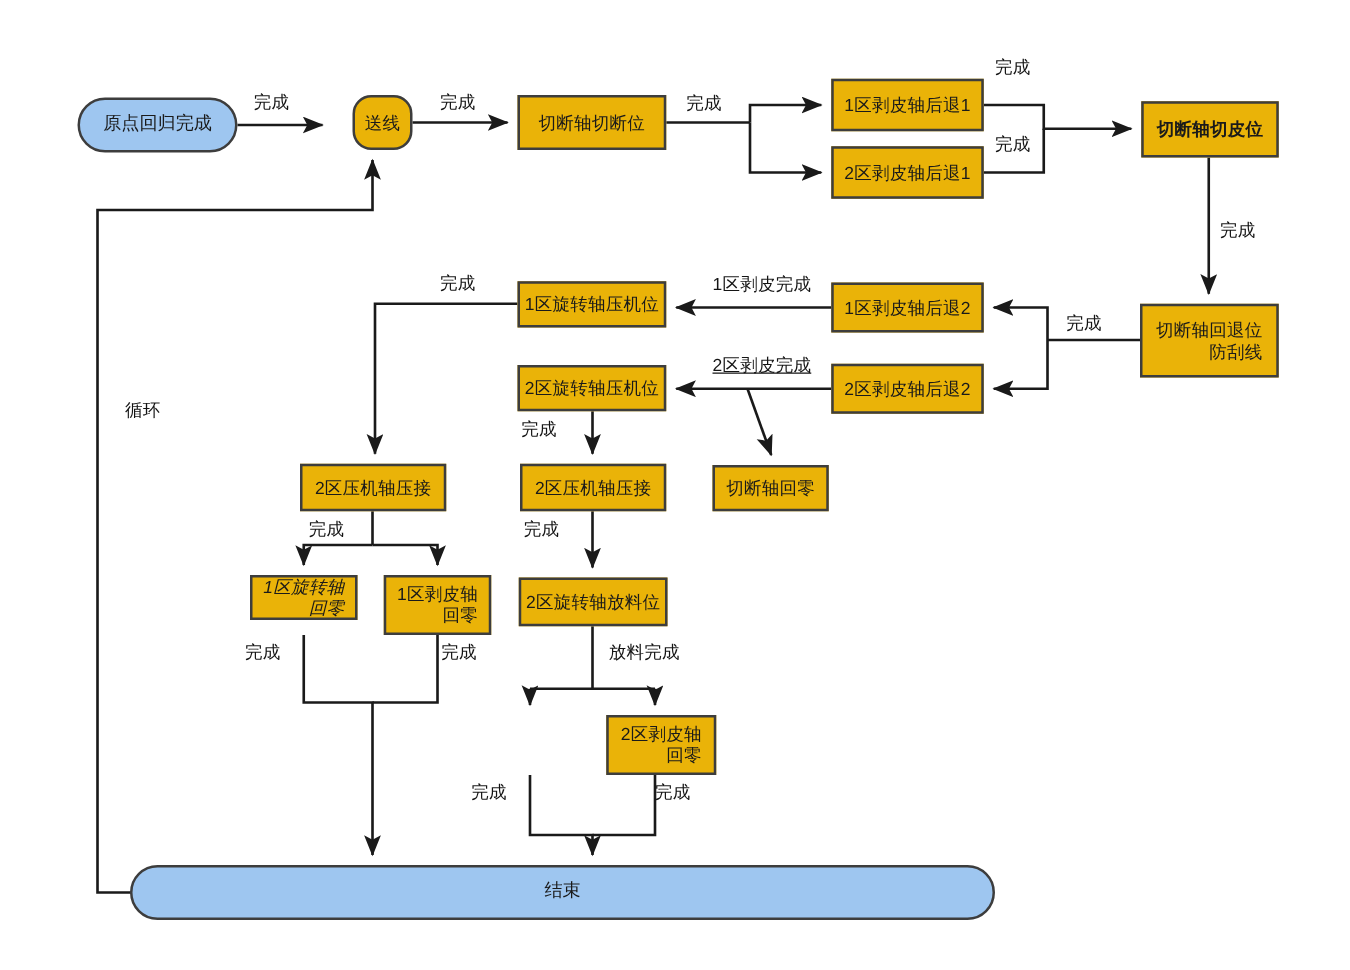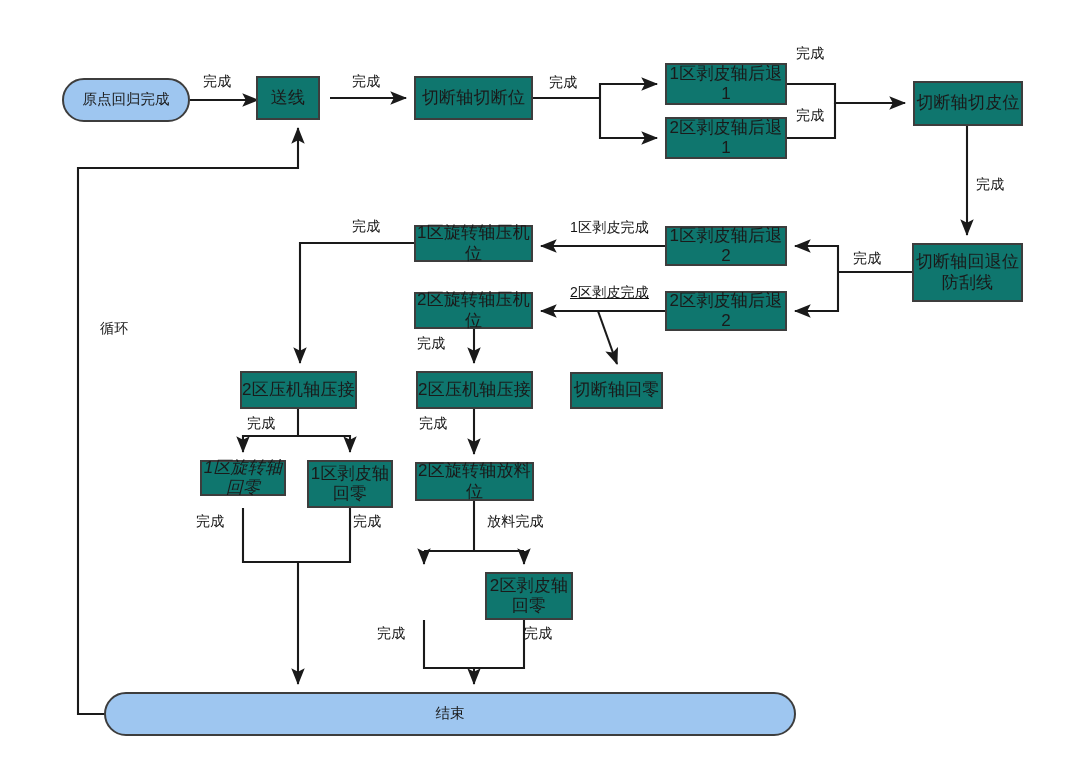--- a/index.html
+++ b/index.html
@@ -28,24 +28,25 @@
     box-sizing: border-box;
     display: flex;
     align-items: center;
     justify-content: center;
     text-align: center;
     line-height: 1.18;
     color: #1a1a1a;
     white-space: pre-line;
   }
   .node.process {
-    background: #0f766e;
+    background: #eab308;
     border: 2px solid #3d3d3d;
-    font-size: 17px;
+    font-size: 14px;
     letter-spacing: 0.2px;
+    text-align: right;
   }
   .node.terminal {
     background: #9ec6f0;
     border: 2px solid #3d3d3d;
     border-radius: 999px;
     font-size: 14.5px;
   }
   .edge-label {
     position: absolute;
     font-size: 14px;
@@ -110,29 +111,29 @@
 
       <path d="M424,620 L424,668 L474,668 L474,684" marker-end="url(#arrow)"></path>
       <path d="M524,620 L524,668 L474,668"></path>
 
       <path d="M112,714 L78,714 L78,168 L298,168 L298,128" marker-end="url(#arrow)"></path>
     </g>
   </svg>
 
   <div class="node terminal" style="left:62px; top:78px; width:128px; height:44px;">原点回归完成</div>
 
-  <div class="node process" style="left:256px; top:76px; width:64px; height:44px;">送线</div>
+  <div class="node process" style="left:282px; top:76px; width:48px; height:44px;border-radius:15px;">送线</div>
 
   <div class="node process" style="left:414px; top:76px; width:119px; height:44px;">切断轴切断位</div>
 
   <div class="node process" style="left:665px; top:63px; width:122px; height:42px;">1区剥皮轴后退1</div>
 
   <div class="node process" style="left:665px; top:117px; width:122px; height:42px;">2区剥皮轴后退1</div>
 
-  <div class="node process" style="left:913px; top:81px; width:110px; height:45px;">切断轴切皮位</div>
+  <div class="node process" style="left:913px; top:81px; width:110px; height:45px;font-weight:bold;">切断轴切皮位</div>
 
   <div class="node process" style="left:912px; top:243px; width:111px; height:59px;">切断轴回退位
 防刮线</div>
 
   <div class="node process" style="left:665px; top:226px; width:122px; height:40px;">1区剥皮轴后退2</div>
 
   <div class="node process" style="left:665px; top:291px; width:122px; height:40px;">2区剥皮轴后退2</div>
 
   <div class="node process" style="left:414px; top:225px; width:119px; height:37px;">1区旋转轴压机位</div>
 

